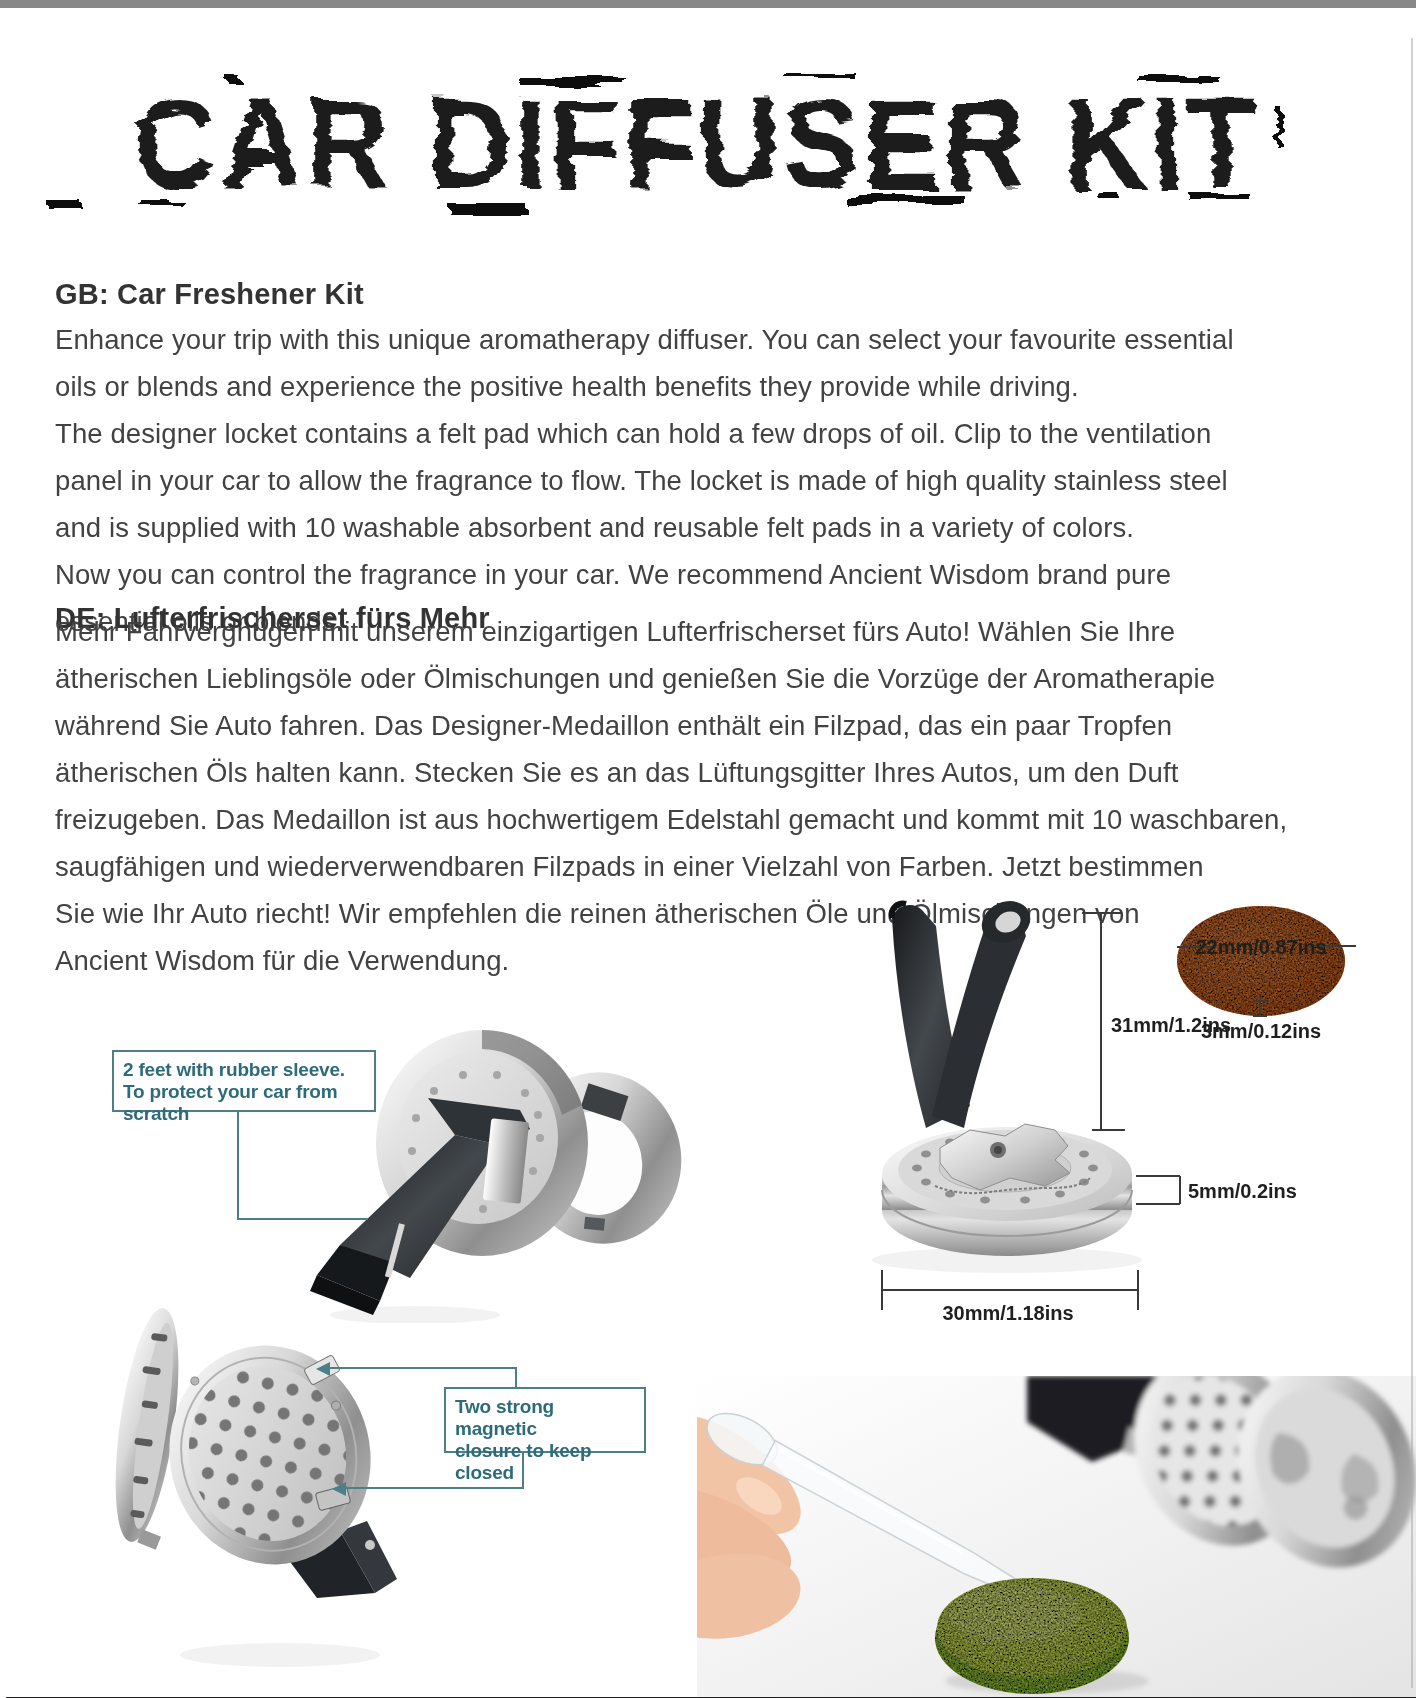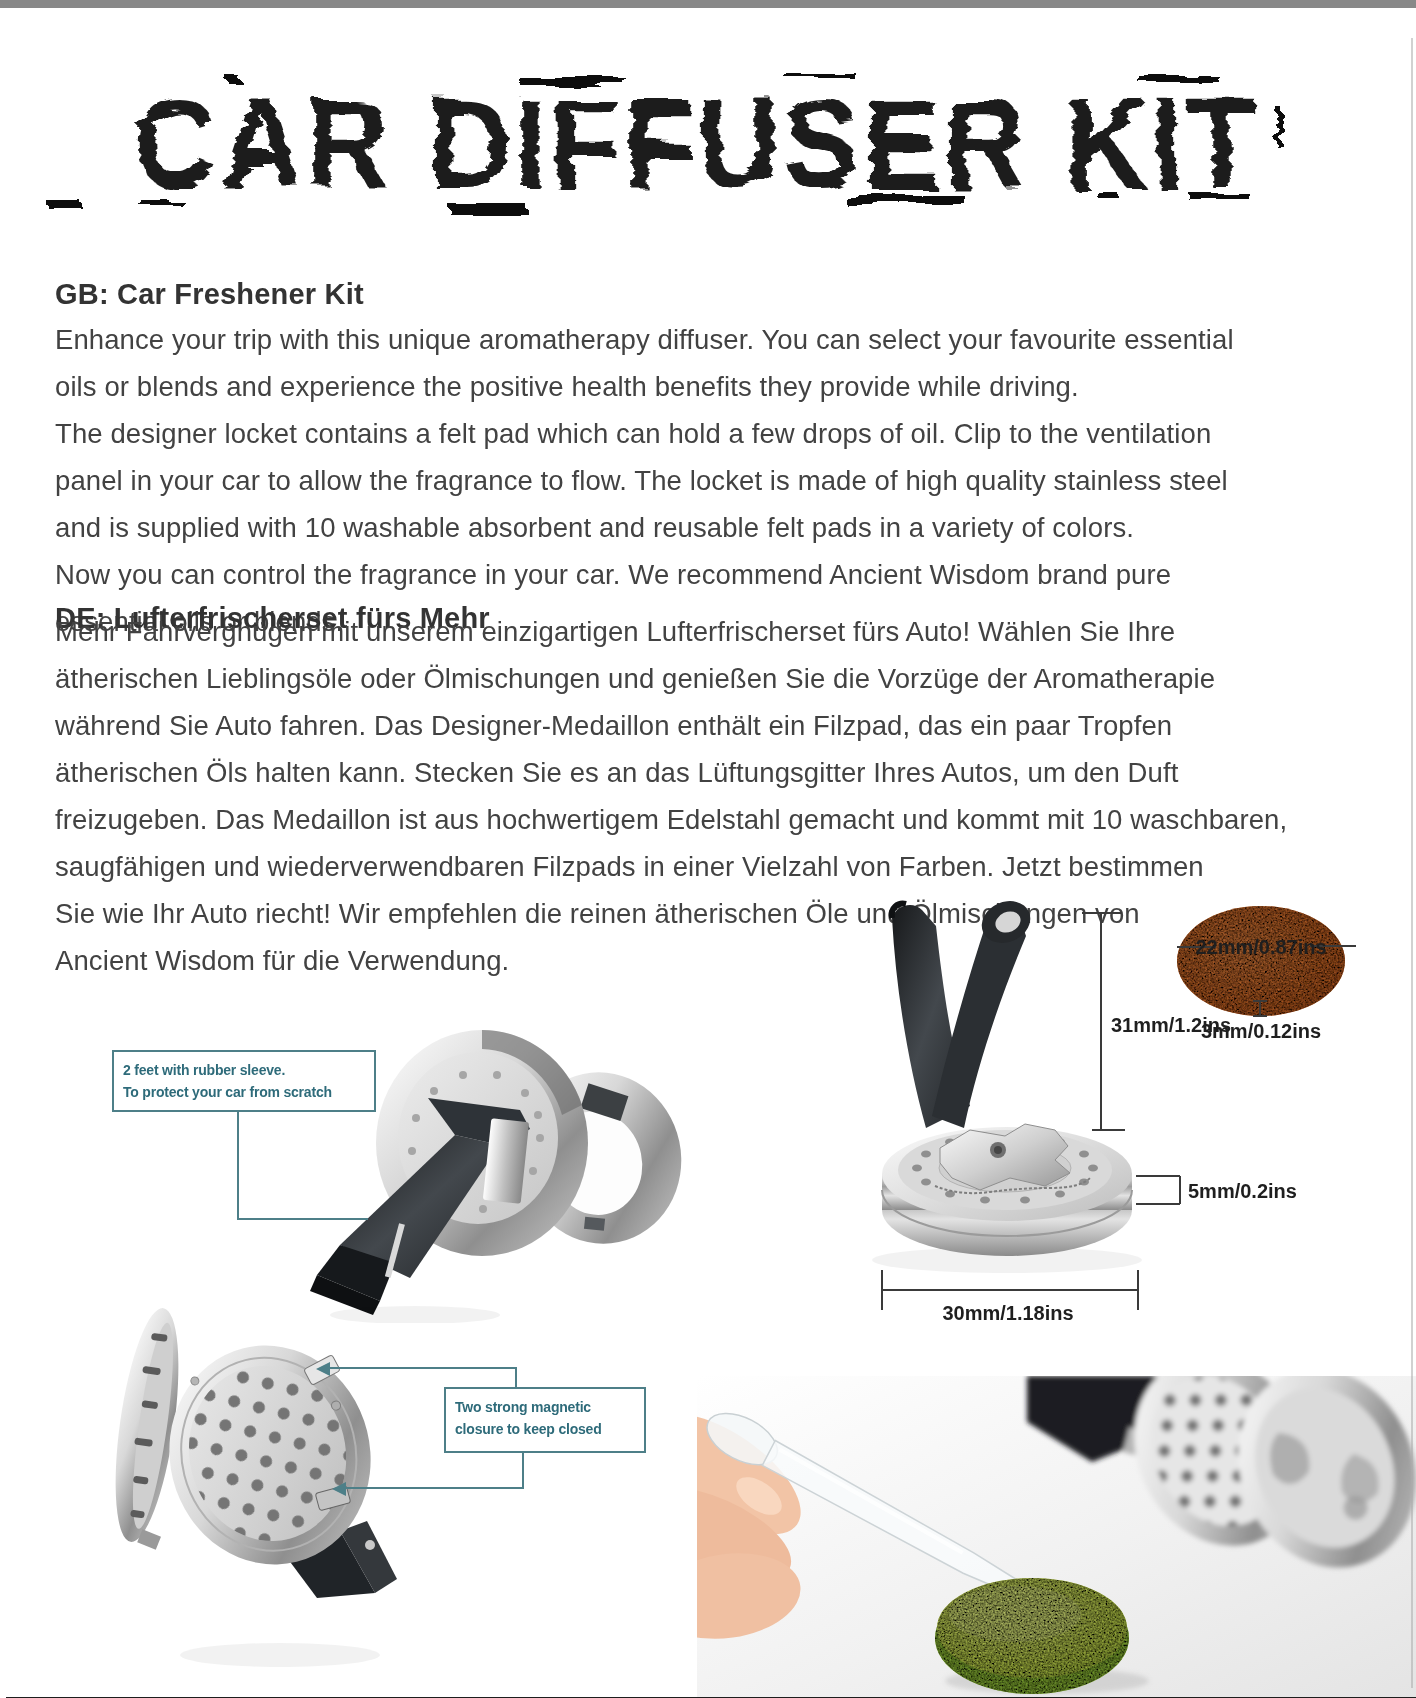--- a/index.html
+++ b/index.html
@@ -13,21 +13,21 @@
   .sec-heading{
     font-size:29px;font-weight:bold;color:#333;letter-spacing:0.2px;
   }
   .sec-body{
     font-size:27.5px;line-height:47px;color:#424242;
     white-space:pre-line;letter-spacing:0.1px;
   }
   
   .callout{
     border:2px solid #4d7f88;background:#fff;
-    color:#2e6b7a;font-weight:bold;font-size:14px;line-height:22px;
+    color:#2e6b7a;font-weight:bold;font-size:19px;line-height:22px;
     padding:7px 9px;white-space:pre-line;letter-spacing:-0.2px;
     box-sizing:border-box;
   }
   .tealline{background:#4d7f88;}
   
   svg text{font-family:"Liberation Sans",sans-serif;font-weight:bold;fill:#1f1f1f;}
   .dim-label{font-size:20px;}
   .dim-stroke{stroke:#3a3a3a;stroke-width:2;fill:none;}
   
   #scanline{width:2px;background:#ababab;opacity:.55;}

